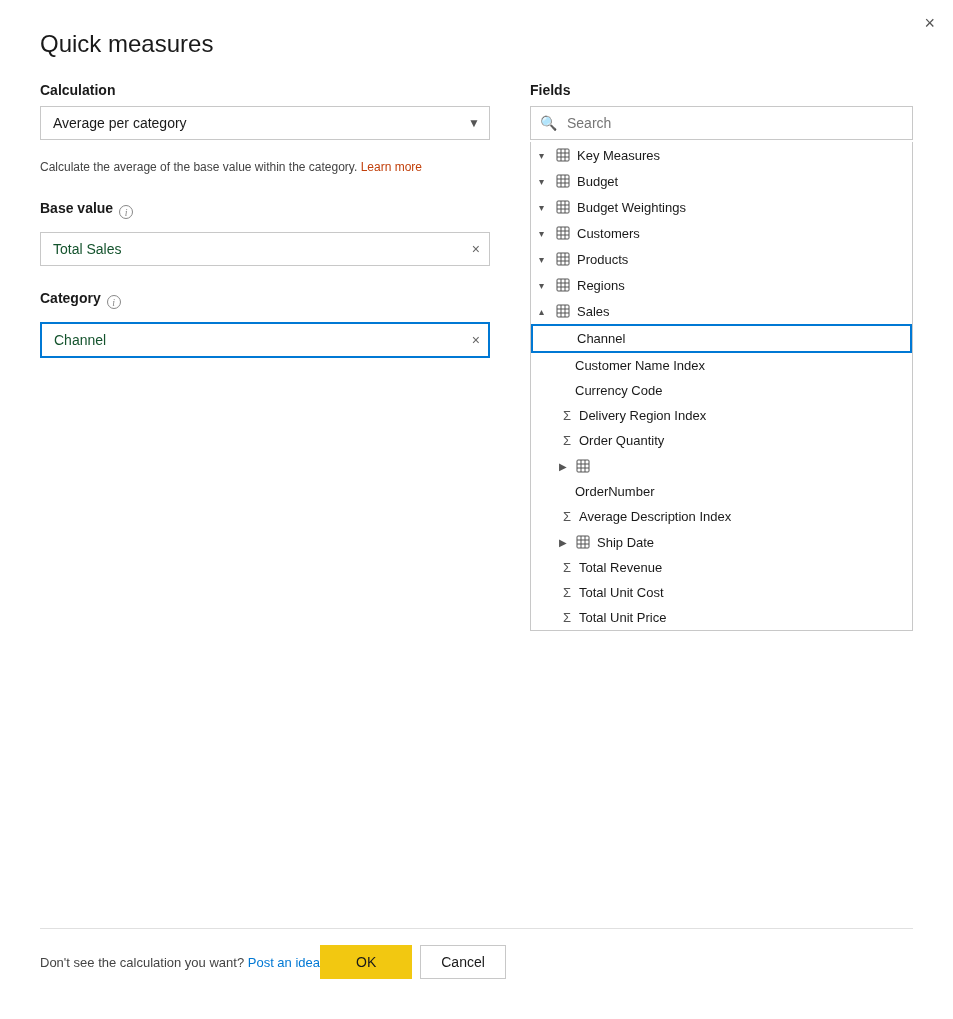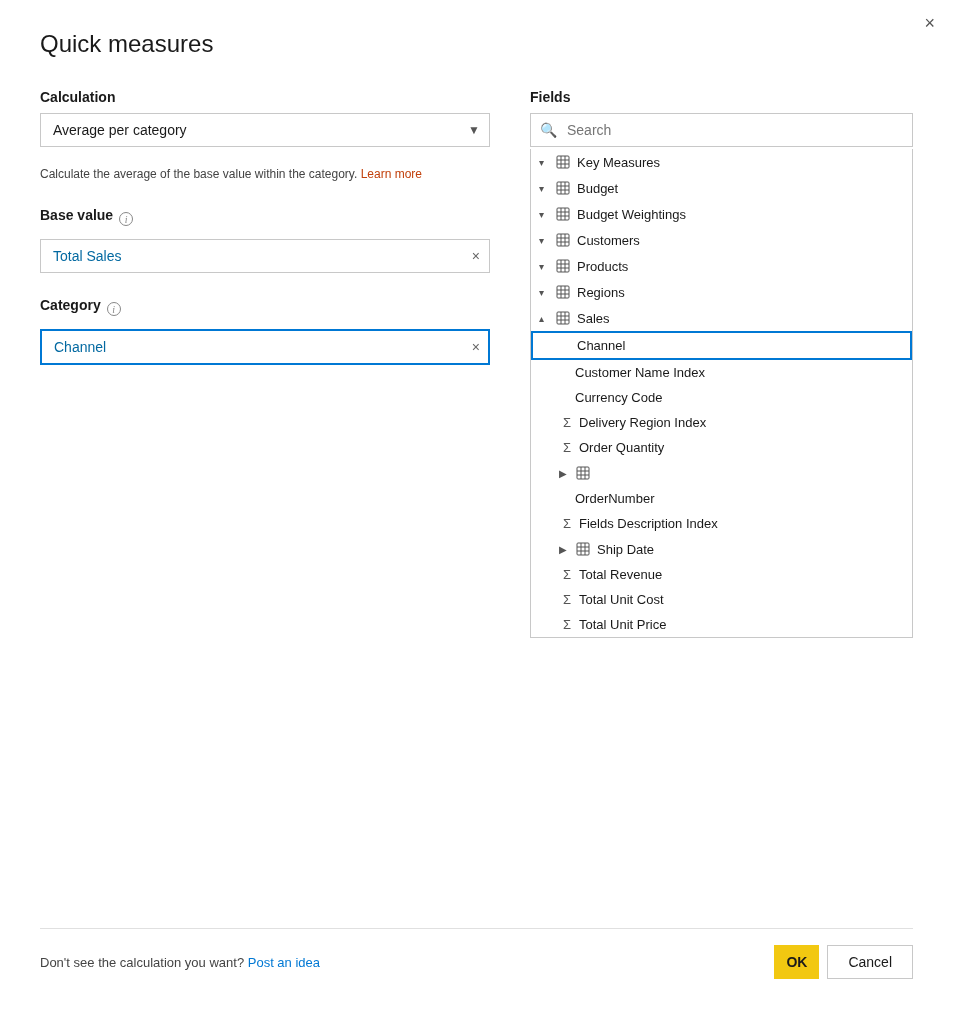--- a/index.html
+++ b/index.html
@@ -29,21 +29,21 @@
       color: #555;
       cursor: pointer;
       background: none;
       border: none;
       line-height: 1;
     }
     .dialog-title {
       font-size: 24px;
       font-weight: 300;
       color: #1a1a1a;
-      margin-bottom: 31px;
+      margin-bottom: 24px;
     }
     .two-col {
       display: flex;
       gap: 40px;
       flex: 1;
     }
     .left-col {
       width: 450px;
       flex-shrink: 0;
     }
@@ -112,21 +112,21 @@
     }
     .field-input-wrapper {
       position: relative;
       margin-bottom: 24px;
     }
     .field-input {
       width: 100%;
       padding: 8px 20px 8px 12px;
       border: 1px solid #c8c8c8;
       font-size: 14px;
-      color: #0369a1;
+      color: #14532d;
       background: #fff;
       outline: none;
     }
     .field-input.active-border {
       border: 2px solid #0078d4;
     }
     .field-clear {
       position: absolute;
       right: 10px;
       top: 50%;
@@ -216,43 +216,42 @@
       display: inline-block;
       text-align: center;
     }
     .item-text {
       flex: 1;
     }
     
     .bottom-bar {
       display: flex;
       align-items: center;
-      justify-content: space-between;
       margin-top: 30px;
       padding-top: 16px;
       border-top: 1px solid #e0e0e0;
     }
     .bottom-link-text {
       font-size: 13px;
       color: #444;
     }
     .bottom-link-text a {
       color: #0078d4;
       text-decoration: none;
     }
     .btn-row {
       display: flex;
       gap: 8px;
     }
     .btn-ok {
       background: #f2c811;
       border: none;
-      padding: 8px 12px;
-      font-size: 14px;
-      font-weight: 700;
+      padding: 8px 36px;
+      font-size: 14px;
+      font-weight: 400;
       cursor: pointer;
       color: #1a1a1a;
     }
     .btn-cancel {
       background: #fff;
       border: 1px solid #c8c8c8;
       padding: 8px 20px;
       font-size: 14px;
       cursor: pointer;
       color: #1a1a1a;
@@ -444,21 +443,21 @@
           </span>
         </div>
 
         <div class="tree-item indent1">
           <span class="chevron"></span>
           <span class="item-text">OrderNumber</span>
         </div>
 
         <div class="tree-item indent1">
           <span class="sigma">Σ</span>
-          <span class="item-text">Fields Description Index</span>
+          <span class="item-text">Average Description Index</span>
         </div>
 
         <div class="tree-item indent1">
           <span class="chevron">▶</span>
           <span class="table-icon">
             <svg viewBox="0 0 14 14" fill="none" xmlns="http://www.w3.org/2000/svg">
               <rect x="1" y="1" width="12" height="12" rx="1" stroke="#555" stroke-width="1" fill="none"></rect>
               <line x1="1" y1="5" x2="13" y2="5" stroke="#555" stroke-width="1"></line>
               <line x1="1" y1="9" x2="13" y2="9" stroke="#555" stroke-width="1"></line>
               <line x1="5" y1="1" x2="5" y2="13" stroke="#555" stroke-width="1"></line>

